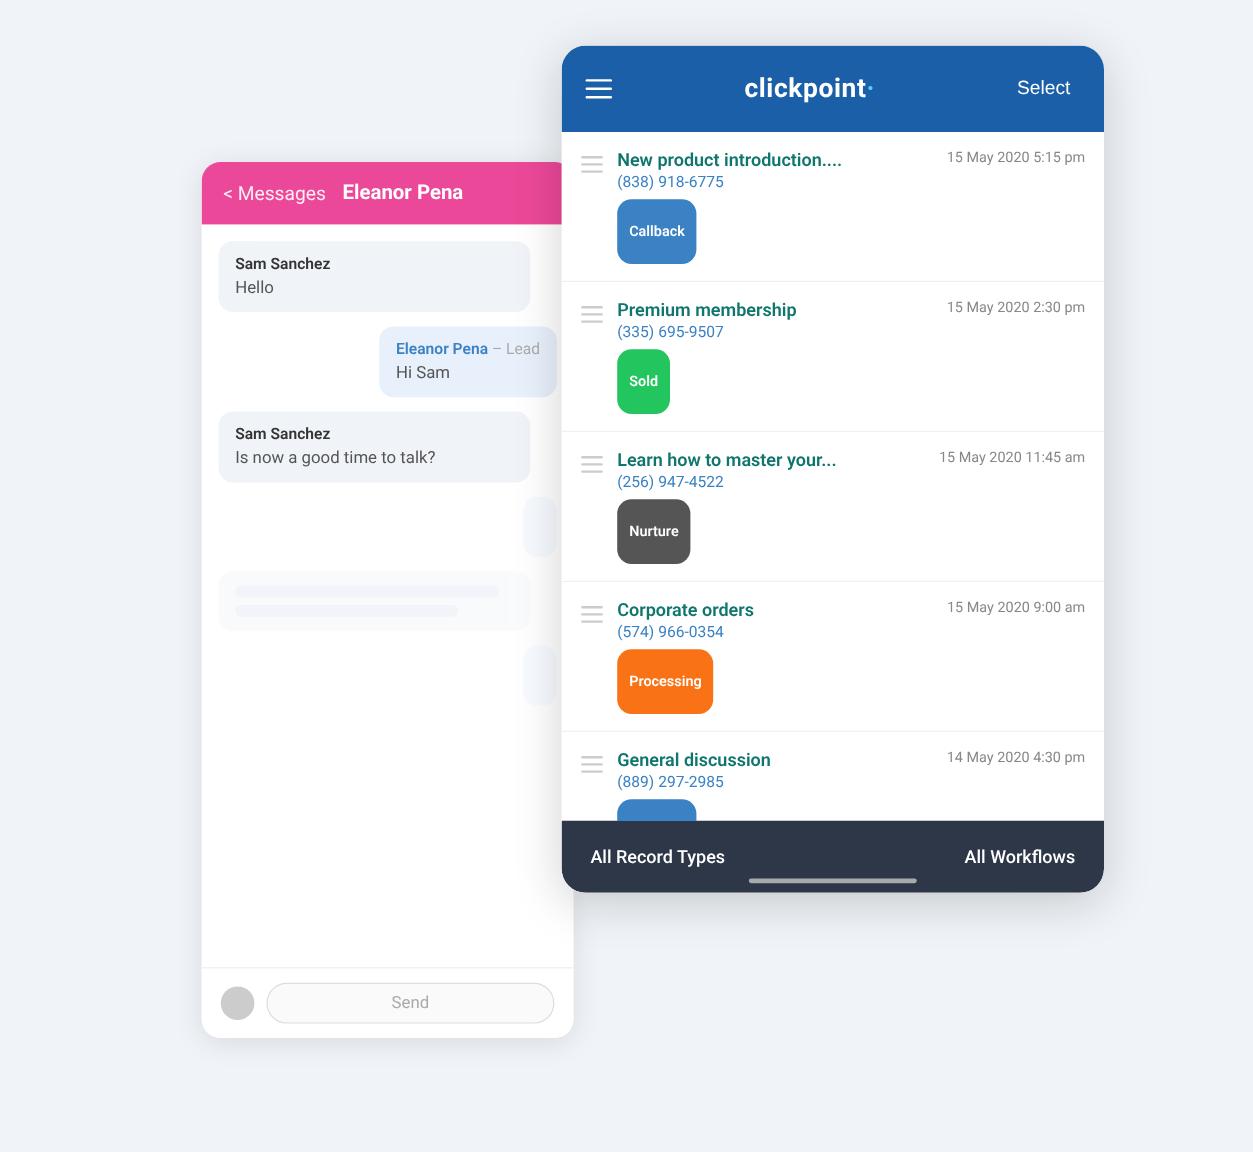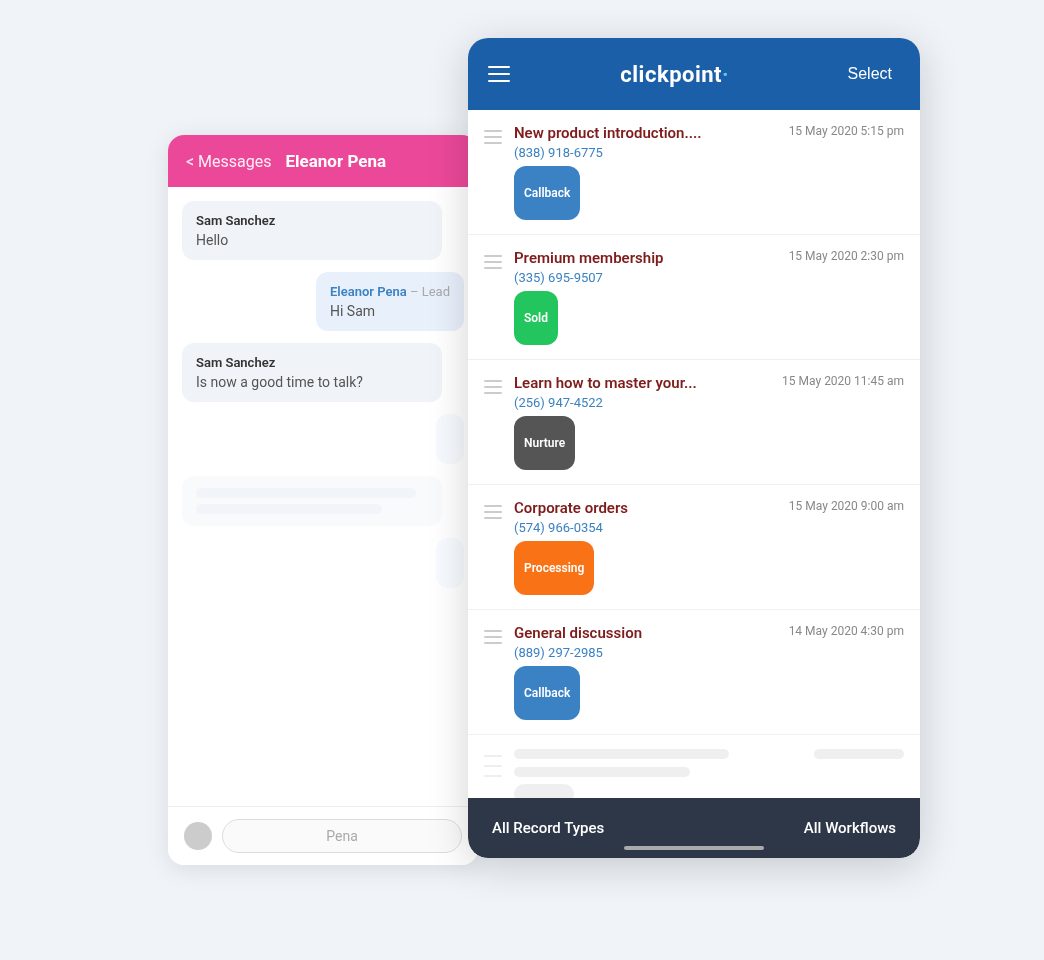--- a/index.html
+++ b/index.html
@@ -127,21 +127,21 @@
       background: #fafafa;
       text-align: center;
     }
 
     
     .records-panel {
       position: absolute;
       left: 448px;
       top: 18px;
       width: 452px;
-      height: 820px;
+      height: 706px;
       background: #fff;
       border-radius: 20px;
       box-shadow: 0 8px 40px rgba(0,0,0,0.18);
       overflow: hidden;
       z-index: 2;
     }
     .records-header {
       background: #1a5fa8;
       padding: 0 20px;
       height: 72px;
@@ -211,21 +211,21 @@
     }
     .record-title-row {
       display: flex;
       justify-content: space-between;
       align-items: flex-start;
       margin-bottom: 3px;
     }
     .record-title {
       font-size: 15px;
       font-weight: 600;
-      color: #7f1d1d;
+      color: #0f766e;
     }
     .record-date {
       font-size: 12px;
       color: #888;
       white-space: nowrap;
       margin-left: 8px;
     }
     .record-phone {
       font-size: 13px;
       color: #3b82c4;
@@ -347,21 +347,21 @@
       </div>
       <div class="msg-bubble right" style="opacity:0.35;">
         <div class="msg-placeholder-lines" style="padding:0;">
           <div class="placeholder-line blue medium"></div>
           <div class="placeholder-line blue short"></div>
         </div>
       </div>
     </div>
     <div class="chat-footer">
       <div class="chat-footer-avatar"></div>
-      <div class="chat-footer-input">Pena</div>
+      <div class="chat-footer-input">Send</div>
     </div>
   </div>
 
   <div class="records-panel">
     <div class="records-header">
       <div class="hamburger-icon">
         <span></span>
         <span></span>
         <span></span>
       </div>

